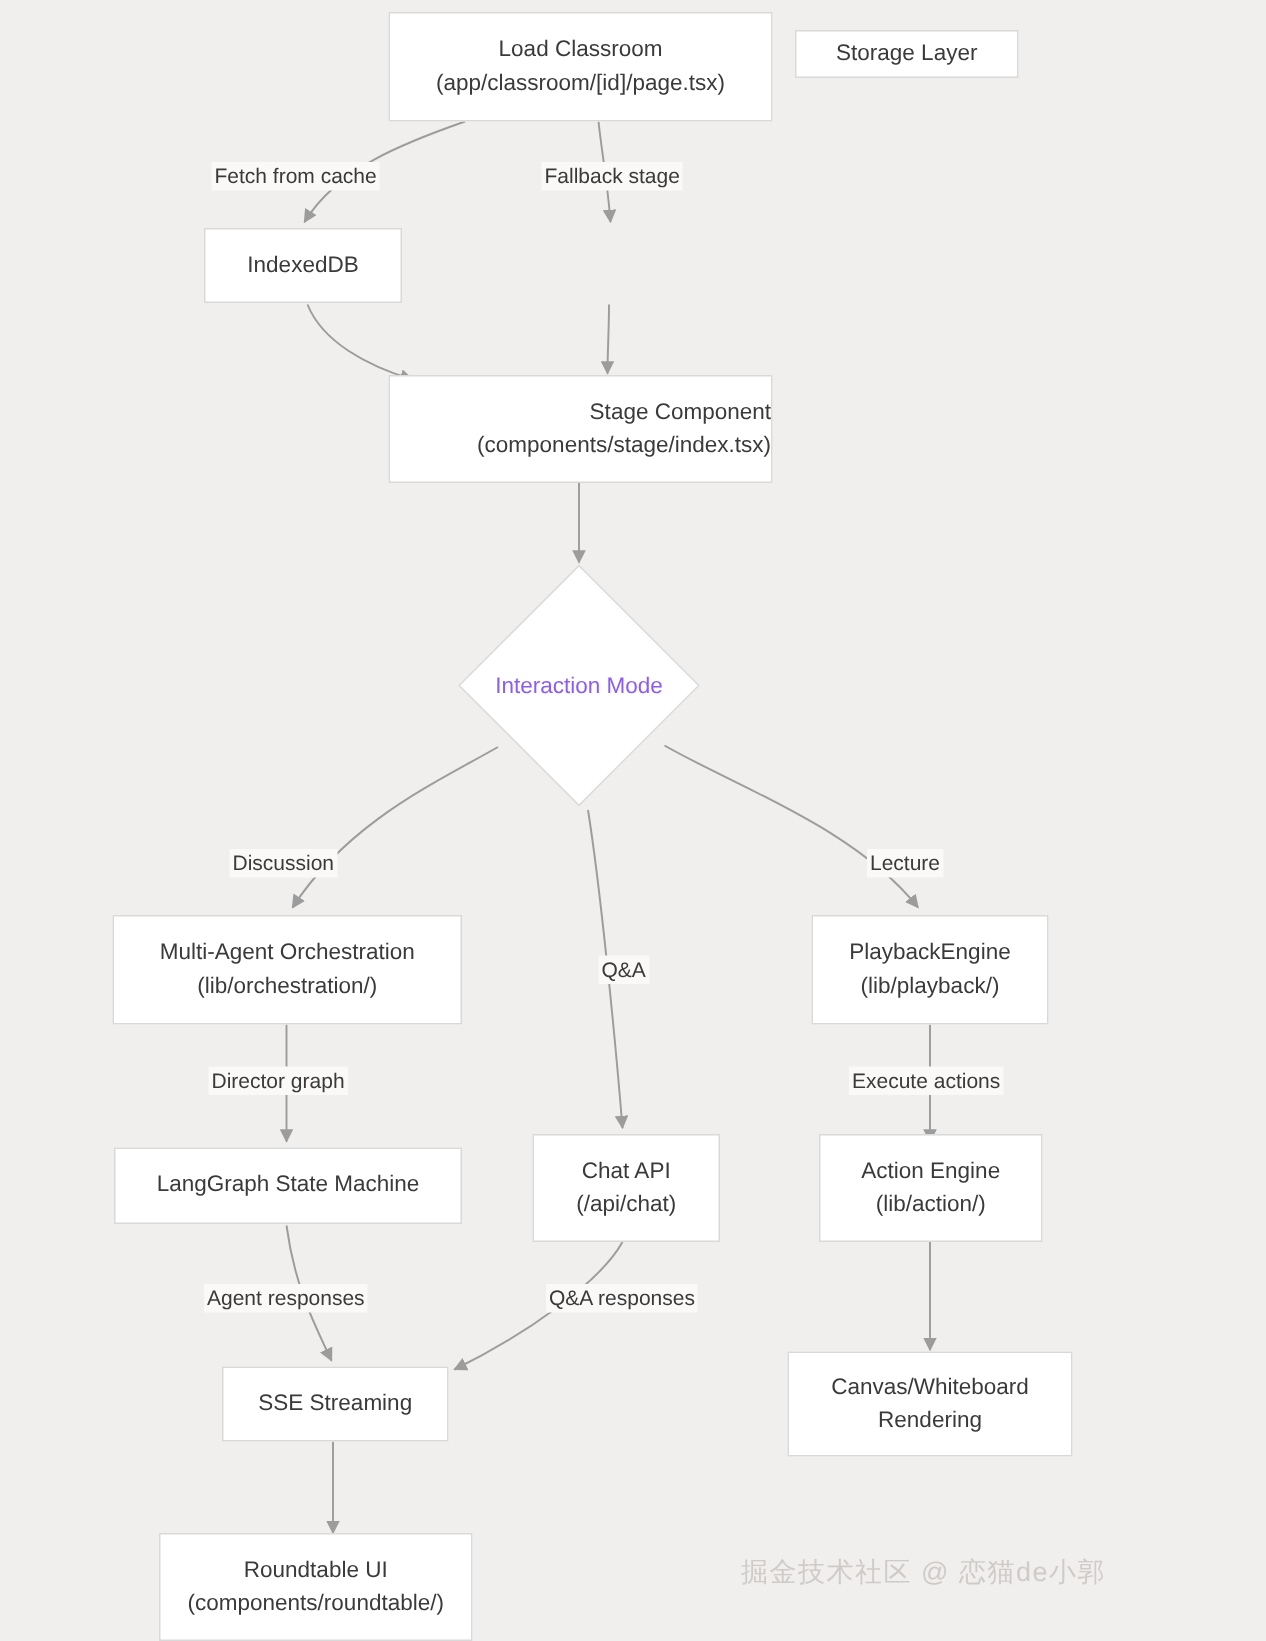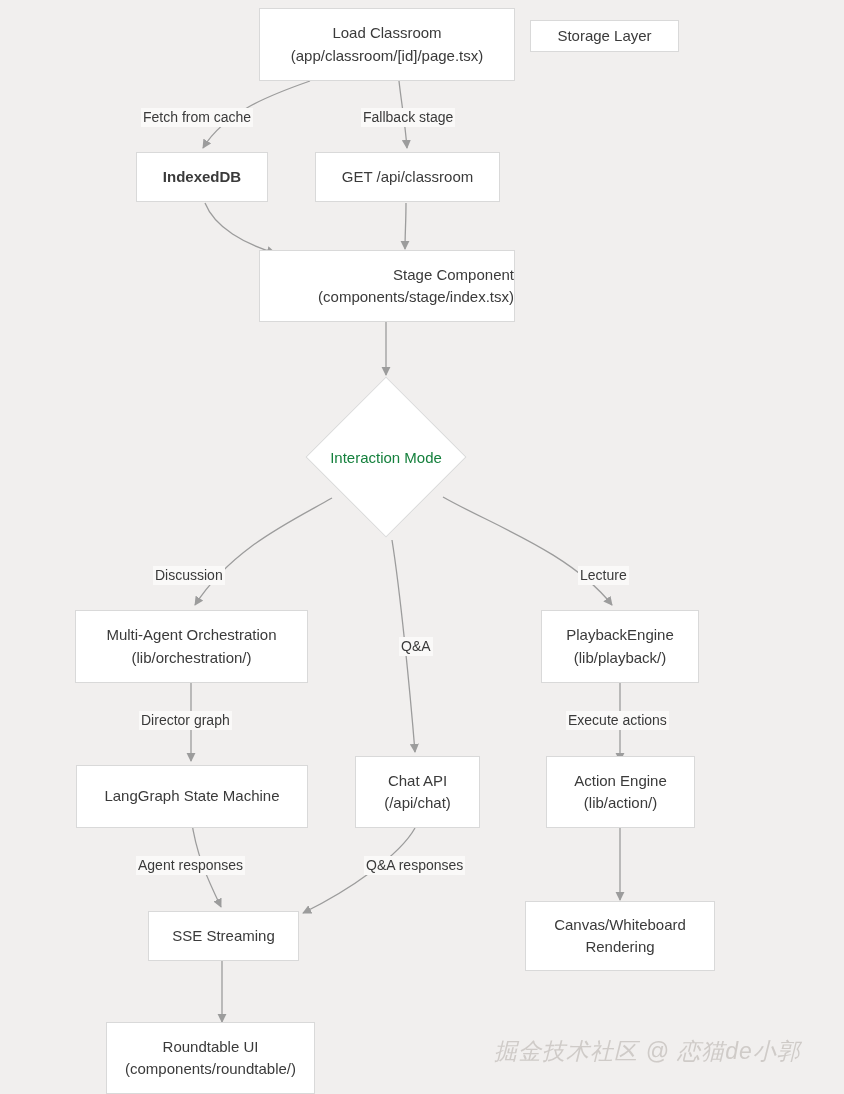--- a/index.html
+++ b/index.html
@@ -56,42 +56,41 @@
     width: 100%;
     height: 100%;
     background: #ffffff;
     border: 1px solid #d9d9d9;
     box-sizing: border-box;
     transform: rotate(45deg);
   }
   .diamond .dlabel {
     position: relative;
     z-index: 3;
-    color: #15803d;
+    color: #8b5cf6;
     font-size: 15px;
     white-space: nowrap;
   }
   .edge-label {
     position: absolute;
     background: #faf9f8;
     color: #3a3a3a;
     font-size: 14px;
     line-height: 1.2;
     padding: 1px 2px;
     white-space: nowrap;
     z-index: 3;
   }
   .watermark {
     position: absolute;
     color: #cfcbc8;
-    font-size: 23px;
+    font-size: 18px;
     letter-spacing: 1px;
     white-space: nowrap;
     z-index: 4;
-    font-style: italic;
   }
 </style>
 </head>
 <body>
 
 <div id="canvas">
 
   <svg id="edges" viewBox="0 0 844 1094">
     <defs>
       <marker id="arrow" viewBox="0 0 10 10" refX="9" refY="5" markerWidth="7" markerHeight="7" orient="auto-start-reverse">
@@ -118,27 +117,24 @@
 
   <div class="node" style="left:259px; top:8px; width:256px; height:73px;">
     <span>Load Classroom</span>
     <span class="line2">(app/classroom/[id]/page.tsx)</span>
   </div>
 
   <div class="node" style="left:530px; top:20px; width:149px; height:32px;">
     <span>Storage Layer</span>
   </div>
 
-  <div class="node" style="left:136px; top:152px; width:132px; height:50px;font-weight:bold;">
+  <div class="node" style="left:136px; top:152px; width:132px; height:50px;">
     <span>IndexedDB</span>
   </div>
 
-  <div class="node" style="left:315px; top:152px; width:185px; height:50px;">
-    <span>GET /api/classroom</span>
-  </div>
 
   <div class="node" style="left:259px; top:250px; width:256px; height:72px;align-items:flex-end;">
     <span>Stage Component</span>
     <span class="line2">(components/stage/index.tsx)</span>
   </div>
 
   <div class="diamond" style="left:329px; top:400px; width:114px; height:114px;">
     <span class="dshape"></span>
     <span class="dlabel">Interaction Mode</span>
   </div>
@@ -146,21 +142,21 @@
   <div class="node" style="left:75px; top:610px; width:233px; height:73px;">
     <span>Multi-Agent Orchestration</span>
     <span class="line2">(lib/orchestration/)</span>
   </div>
 
   <div class="node" style="left:541px; top:610px; width:158px; height:73px;">
     <span>PlaybackEngine</span>
     <span class="line2">(lib/playback/)</span>
   </div>
 
-  <div class="node" style="left:76px; top:765px; width:232px; height:63px;">
+  <div class="node" style="left:76px; top:765px; width:232px; height:51px;">
     <span>LangGraph State Machine</span>
   </div>
 
   <div class="node" style="left:355px; top:756px; width:125px; height:72px;">
     <span>Chat API</span>
     <span class="line2">(/api/chat)</span>
   </div>
 
   <div class="node" style="left:546px; top:756px; width:149px; height:72px;">
     <span>Action Engine</span>

